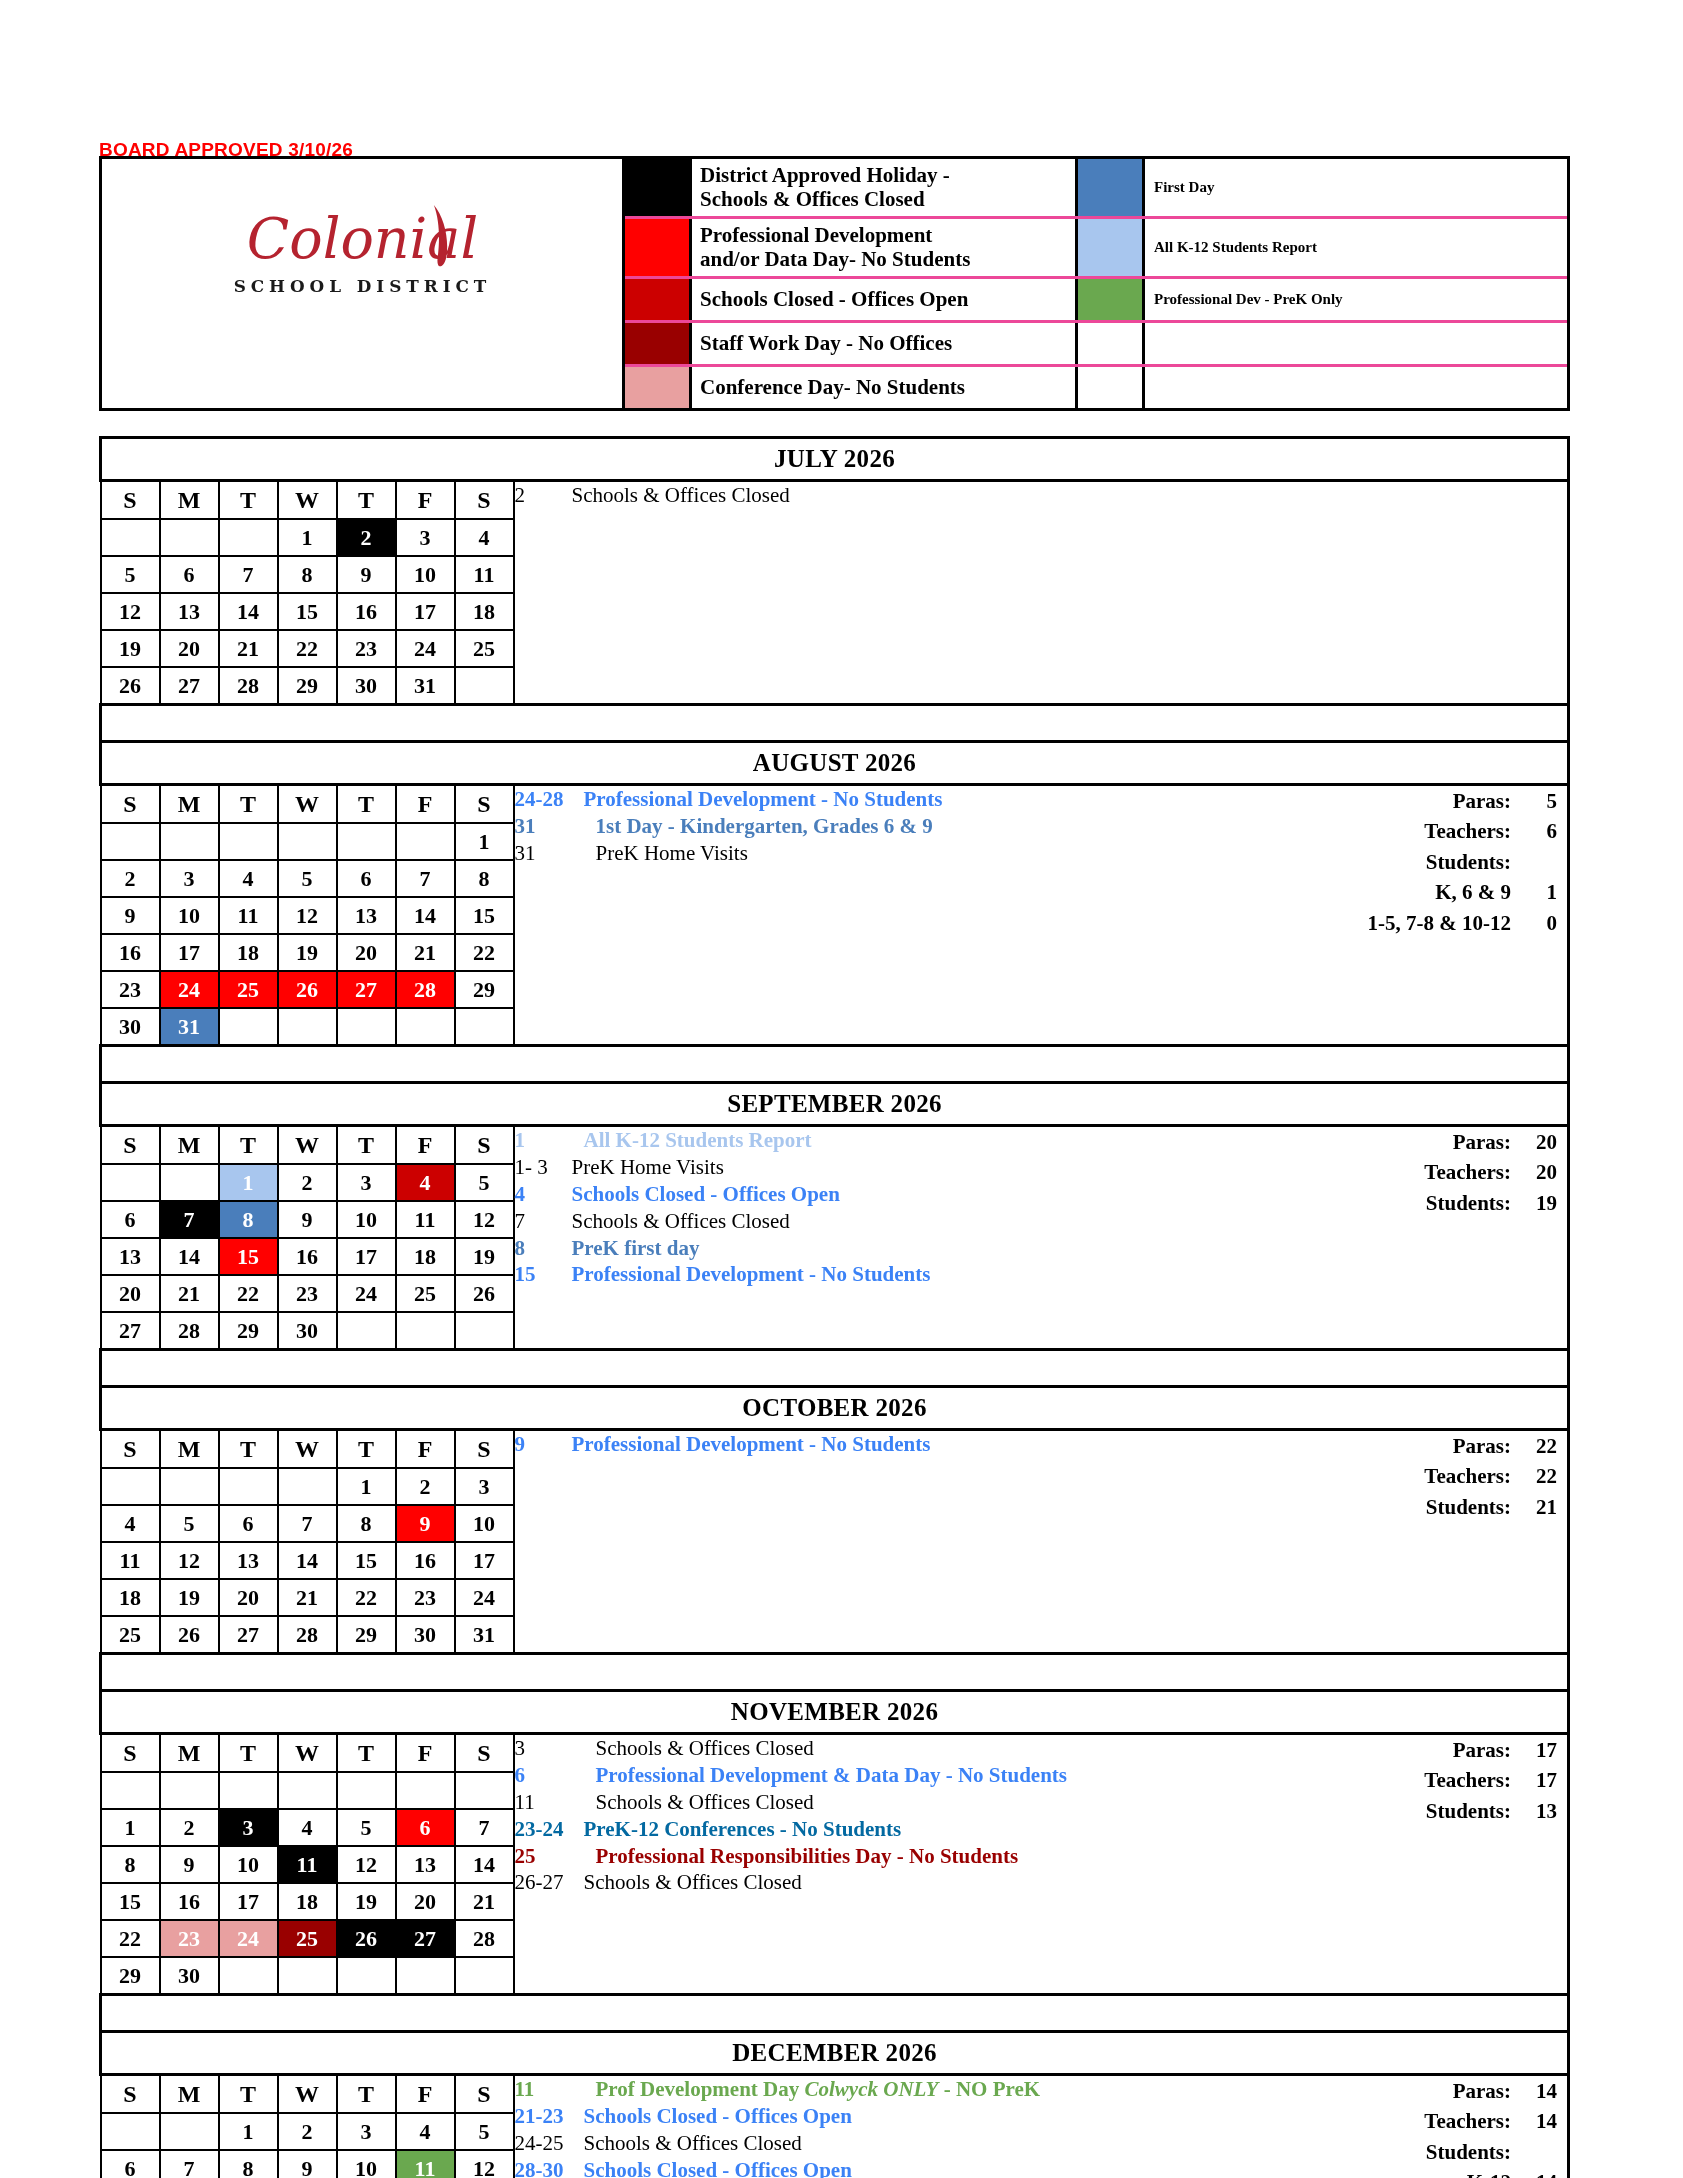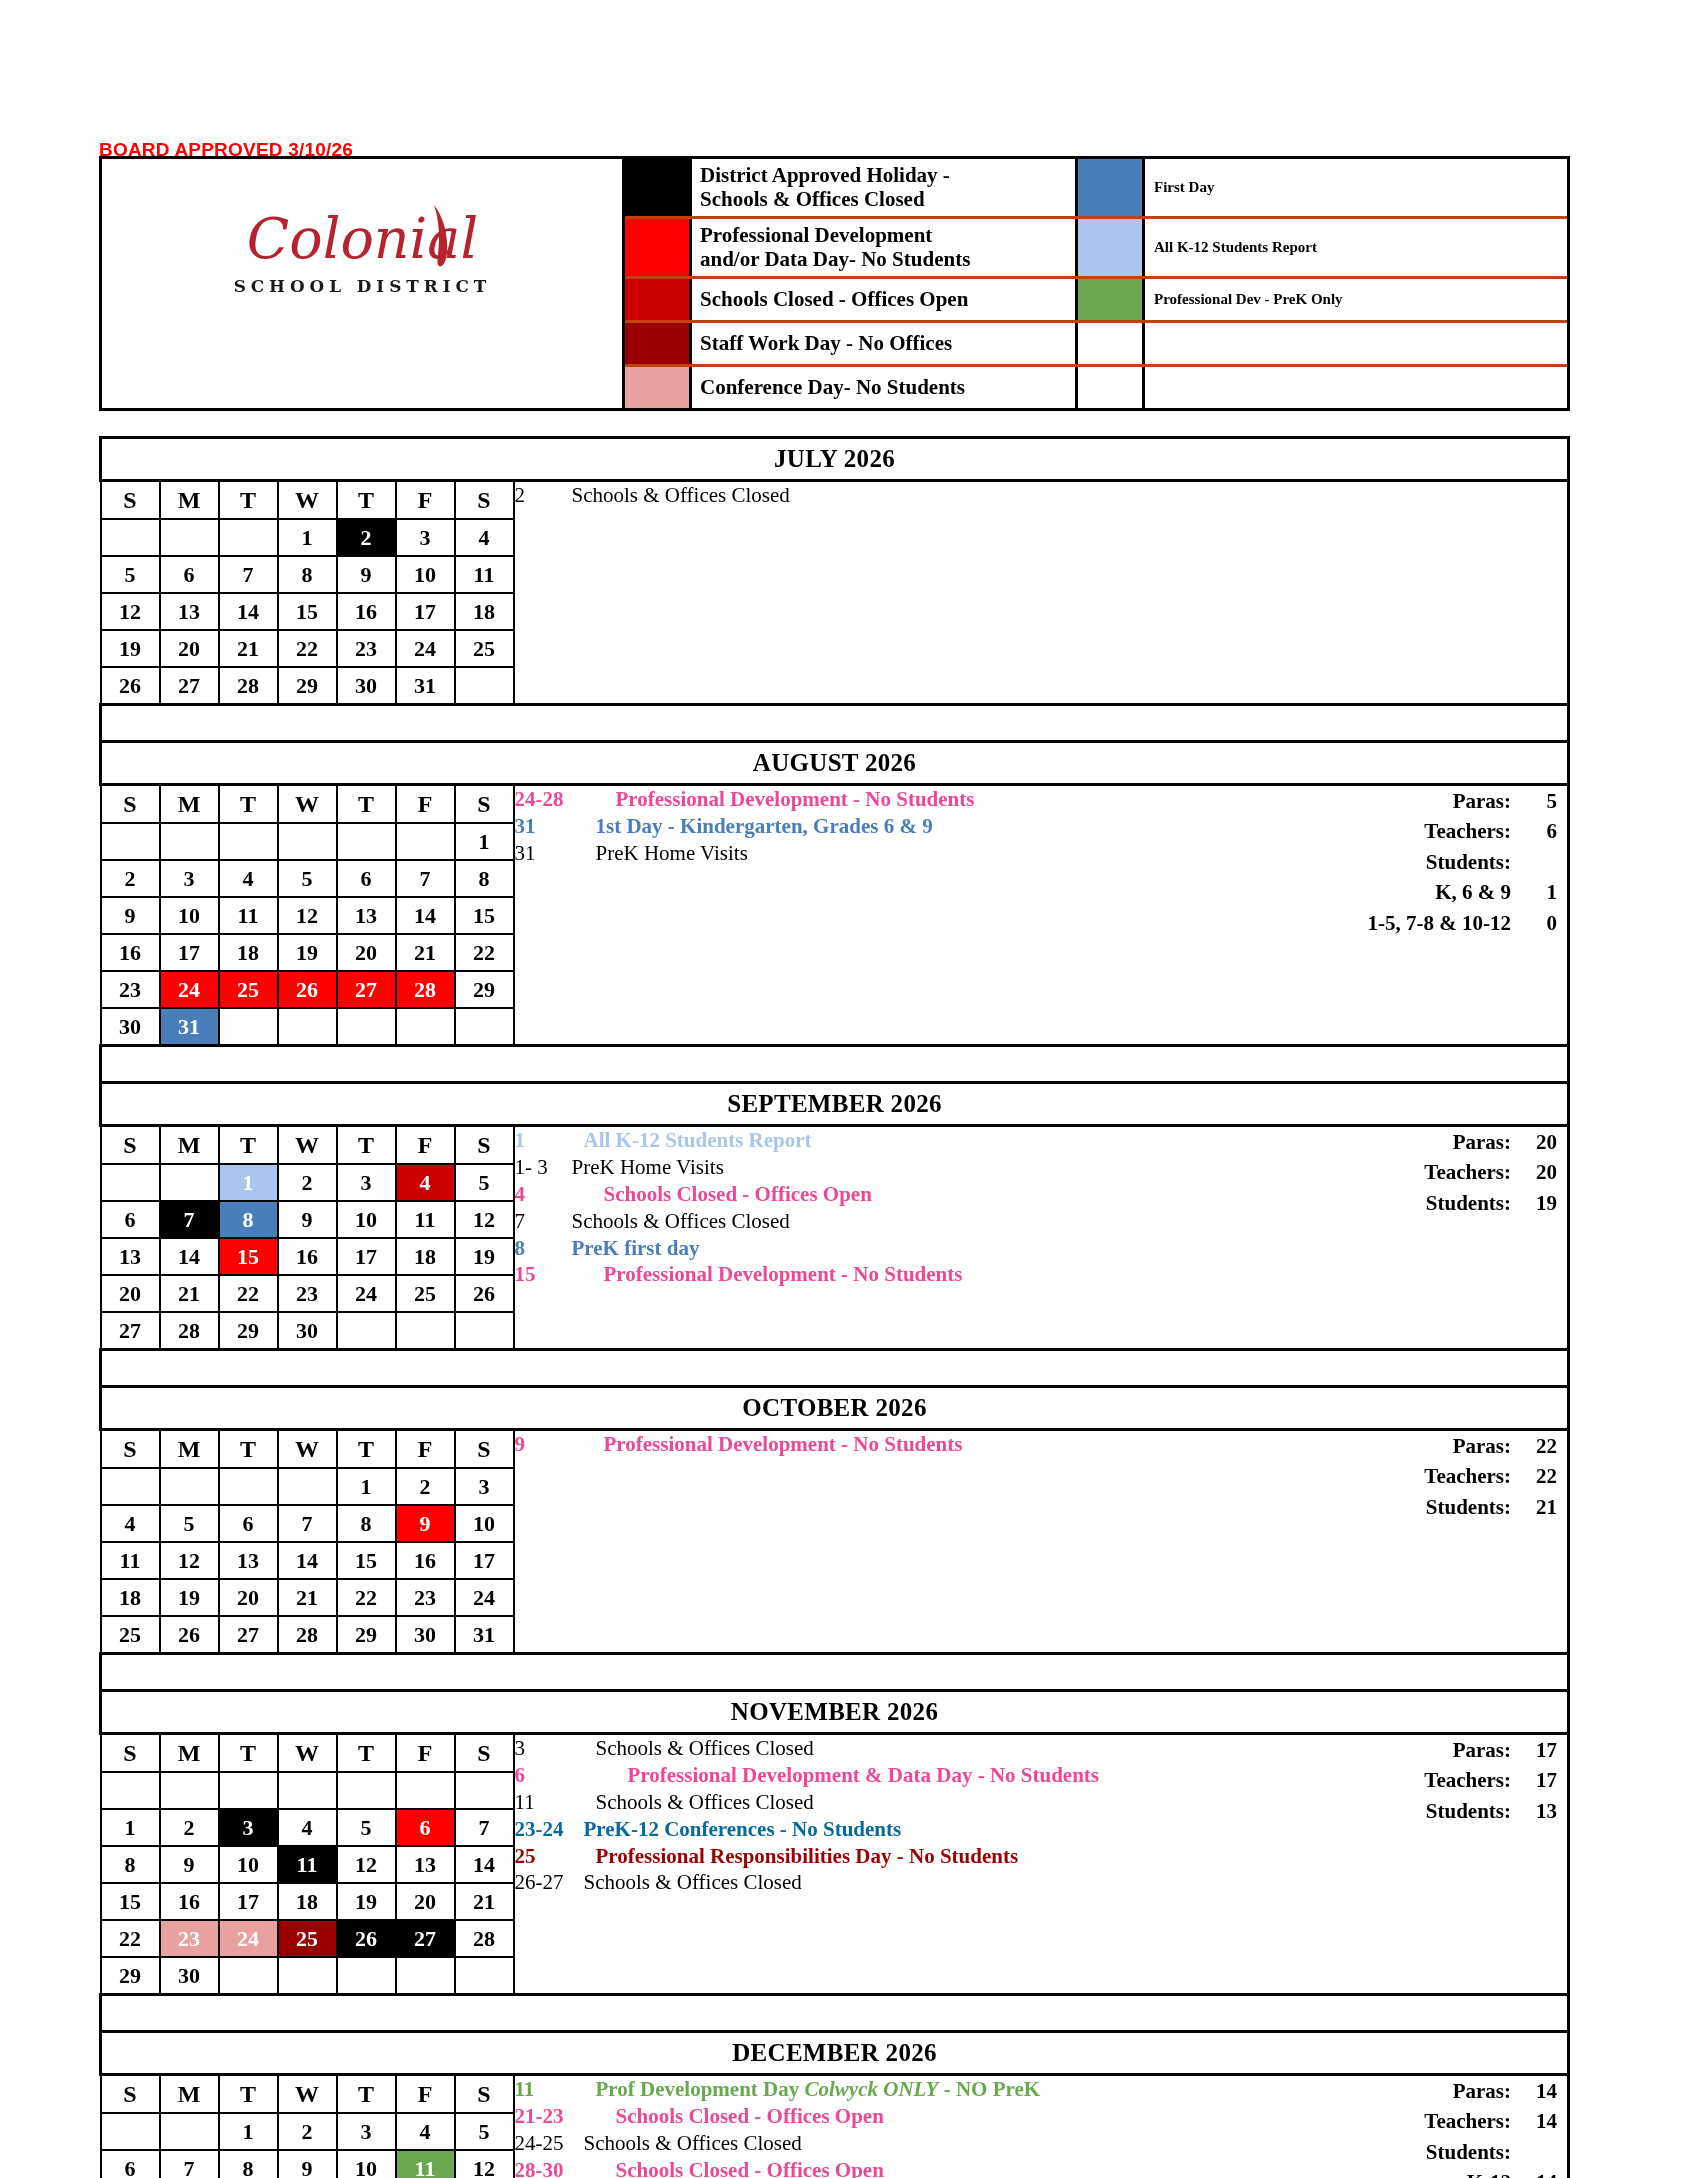--- a/index.html
+++ b/index.html
@@ -20,21 +20,21 @@
     border:3px solid #000;box-sizing:border-box;
   }
   .logo-cell{
     width:523px;flex:0 0 523px;border-right:3px solid #000;
     display:flex;align-items:flex-start;justify-content:center;
     padding-top:38px;box-sizing:border-box;
   }
   .logo-svg{width:327px;height:109px;display:block;}
 
   .legend{flex:1 1 auto;display:flex;flex-direction:column;}
-  .legend-row{display:flex;border-bottom:3px solid #c2410c;min-height:41px;}
+  .legend-row{display:flex;border-bottom:3px solid #ec4899;min-height:41px;}
   .legend-row:last-child{border-bottom:none;}
   .sw{width:67px;flex:0 0 67px;border-right:3px solid #000;box-sizing:border-box;}
   .lbl{
     flex:1 1 auto;display:flex;align-items:center;
     font-family:"Liberation Serif",serif;font-weight:bold;font-size:21px;
     padding:2px 0 2px 8px;line-height:1.12;box-sizing:border-box;
   }
   .lbl.left{width:386px;flex:0 0 386px;border-right:3px solid #000;}
   .sw2{width:67px;flex:0 0 67px;border-right:3px solid #000;box-sizing:border-box;}
   .lbl2{flex:1 1 auto;display:flex;align-items:center;
@@ -92,21 +92,21 @@
   
   .c-black{background:#000000;color:#ffffff;}
   .c-red{background:#ff0000;color:#ffffff;}
   .c-darkred{background:#cc0000;color:#ffffff;}
   .c-maroon{background:#990000;color:#ffffff;}
   .c-pink{background:#e8a0a0;color:#ffffff;}
   .c-blue{background:#4a7ebb;color:#ffffff;}
   .c-ltblue{background:#a8c6ee;color:#ffffff;}
   .c-green{background:#6aa84f;color:#ffffff;}
 
-  .t-red{color:#ec4899;gap:32px;}
+  .t-red{color:#3b82f6;}
   .t-maroon{color:#990000;}
   .t-pink{color:#0369a1;}
   .t-blue{color:#4a7ebb;}
   .t-ltblue{color:#a8c6ee;}
   .t-green{color:#6aa84f;}
   .t-black{color:#000000;}
   .it{font-style:italic;}
 </style>
 </head>
 <body>

